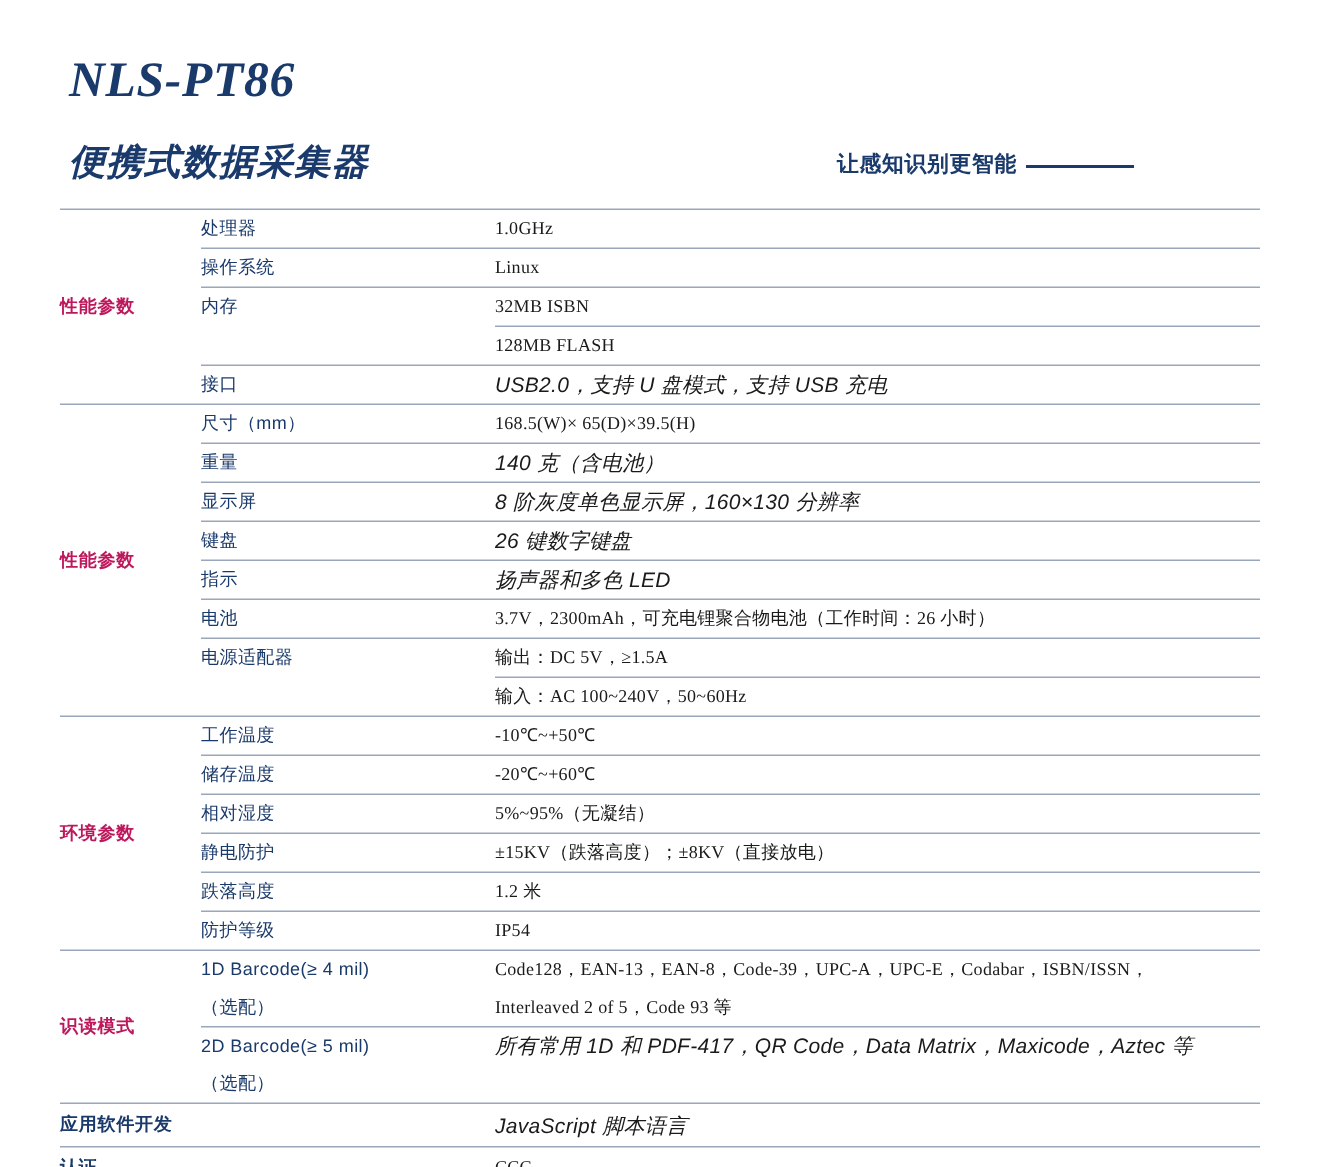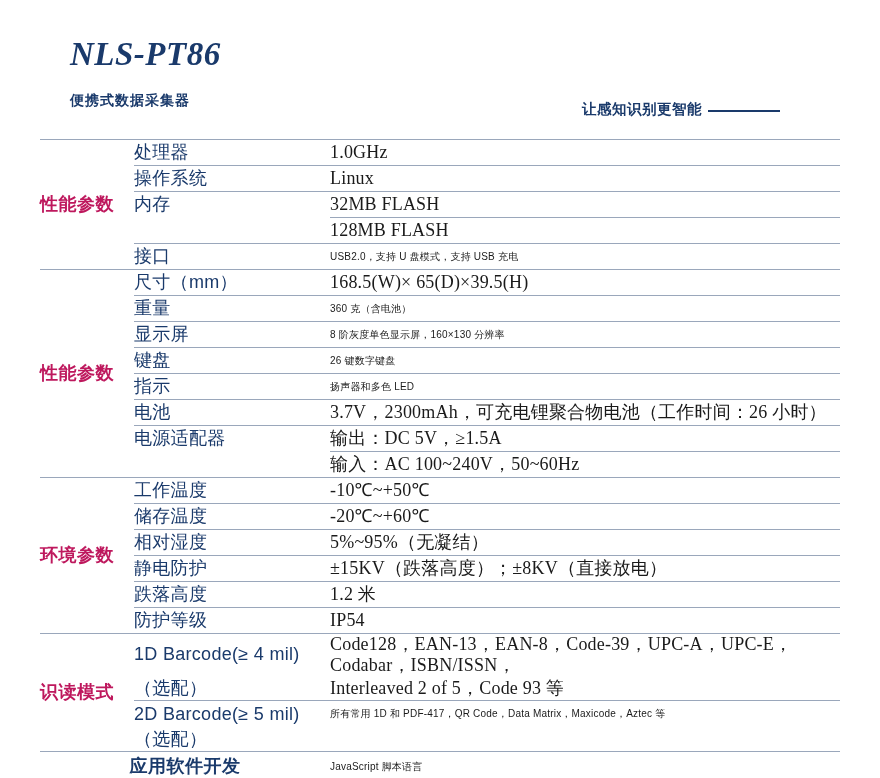--- a/index.html
+++ b/index.html
@@ -20,44 +20,44 @@
     height: 778px;
     box-sizing: border-box;
   }
   
   .header {
     position: absolute;
     left: 0;
     top: 0;
     width: 756px;
     height: 128px;
-    margin-left: 24px;
   }
   .model-title {
     position: absolute;
     left: 46px;
     top: 36px;
     font-family: "Liberation Serif", serif;
     font-style: italic;
     font-weight: bold;
     font-size: 33px;
     letter-spacing: 0.5px;
     color: #1a3a6b;
     white-space: nowrap;
   }
   .subtitle {
     position: absolute;
     left: 46px;
     top: 92px;
     font-family: "Liberation Sans", sans-serif;
     font-weight: bold;
-    font-size: 14px;
+    font-size: 24px;
     letter-spacing: 1px;
     color: #1a3a6b;
     white-space: nowrap;
+    font-style: italic;
   }
   .slogan {
     position: absolute;
     right: 78px;
     top: 100px;
     font-family: "Liberation Sans", sans-serif;
     font-weight: bold;
     font-size: 14.5px;
     letter-spacing: 0.5px;
     color: #1a3a6b;
@@ -78,21 +78,21 @@
     top: 139px;
     width: 800px;
     border-collapse: collapse;
     table-layout: fixed;
   }
   .spec-table td {
     border-bottom: 1px solid #9aa7bb;
     padding: 0;
     vertical-align: middle;
     height: 25px;
-    font-size: 18px;
+    font-size: 12px;
     line-height: 1.15;
   }
   .col-a { width: 94px; }
   .col-b { width: 196px; }
   .col-c { width: 510px; }
 
   .cat-cell {
     font-family: "Liberation Sans", sans-serif;
     font-weight: bold;
     font-size: 13.5px;
@@ -109,37 +109,37 @@
   }
   .val-cell {
     font-family: "Liberation Serif", serif;
     font-size: 13px;
     color: #1a1a1a;
     padding-left: 9px;
     letter-spacing: 0.2px;
   }
   .val-cell.cjk {
     font-family: "Liberation Sans", sans-serif;
-    font-size: 10px;
+    font-size: 14px;
+    font-style: italic;
   }
   
   tr.first-row td { border-top: 1px solid #9aa7bb; }
 
   
   td.no-border { border-bottom: none; }
 
   
   .wide-label {
     font-family: "Liberation Sans", sans-serif;
     font-weight: bold;
     font-size: 13.5px;
     color: #1a3a6b;
     padding-left: 6px;
     letter-spacing: 0.5px;
-    text-align: center;
   }
   .tall td { height: 28px; }
 </style>
 </head>
 <body>
 
 <div class="page">
 
   <div class="header">
     <div class="model-title">NLS-PT86</div>
@@ -160,39 +160,39 @@
         <td class="cat-cell" rowspan="5">性能参数</td>
         <td class="name-cell">处理器</td>
         <td class="val-cell">1.0GHz</td>
       </tr>
       <tr>
         <td class="name-cell">操作系统</td>
         <td class="val-cell">Linux</td>
       </tr>
       <tr>
         <td class="name-cell no-border">内存</td>
-        <td class="val-cell">32MB  FLASH</td>
+        <td class="val-cell">32MB  ISBN</td>
       </tr>
       <tr>
         <td class="name-cell"></td>
         <td class="val-cell">128MB  FLASH</td>
       </tr>
       <tr>
         <td class="name-cell">接口</td>
         <td class="val-cell cjk">USB2.0，支持 U 盘模式，支持 USB 充电</td>
       </tr>
 
       <tr>
         <td class="cat-cell" rowspan="8">性能参数</td>
         <td class="name-cell">尺寸（mm）</td>
         <td class="val-cell">168.5(W)× 65(D)×39.5(H)</td>
       </tr>
       <tr>
         <td class="name-cell">重量</td>
-        <td class="val-cell cjk">360 克（含电池）</td>
+        <td class="val-cell cjk">140 克（含电池）</td>
       </tr>
       <tr>
         <td class="name-cell">显示屏</td>
         <td class="val-cell cjk">8 阶灰度单色显示屏，160×130 分辨率</td>
       </tr>
       <tr>
         <td class="name-cell">键盘</td>
         <td class="val-cell cjk">26 键数字键盘</td>
       </tr>
       <tr>

